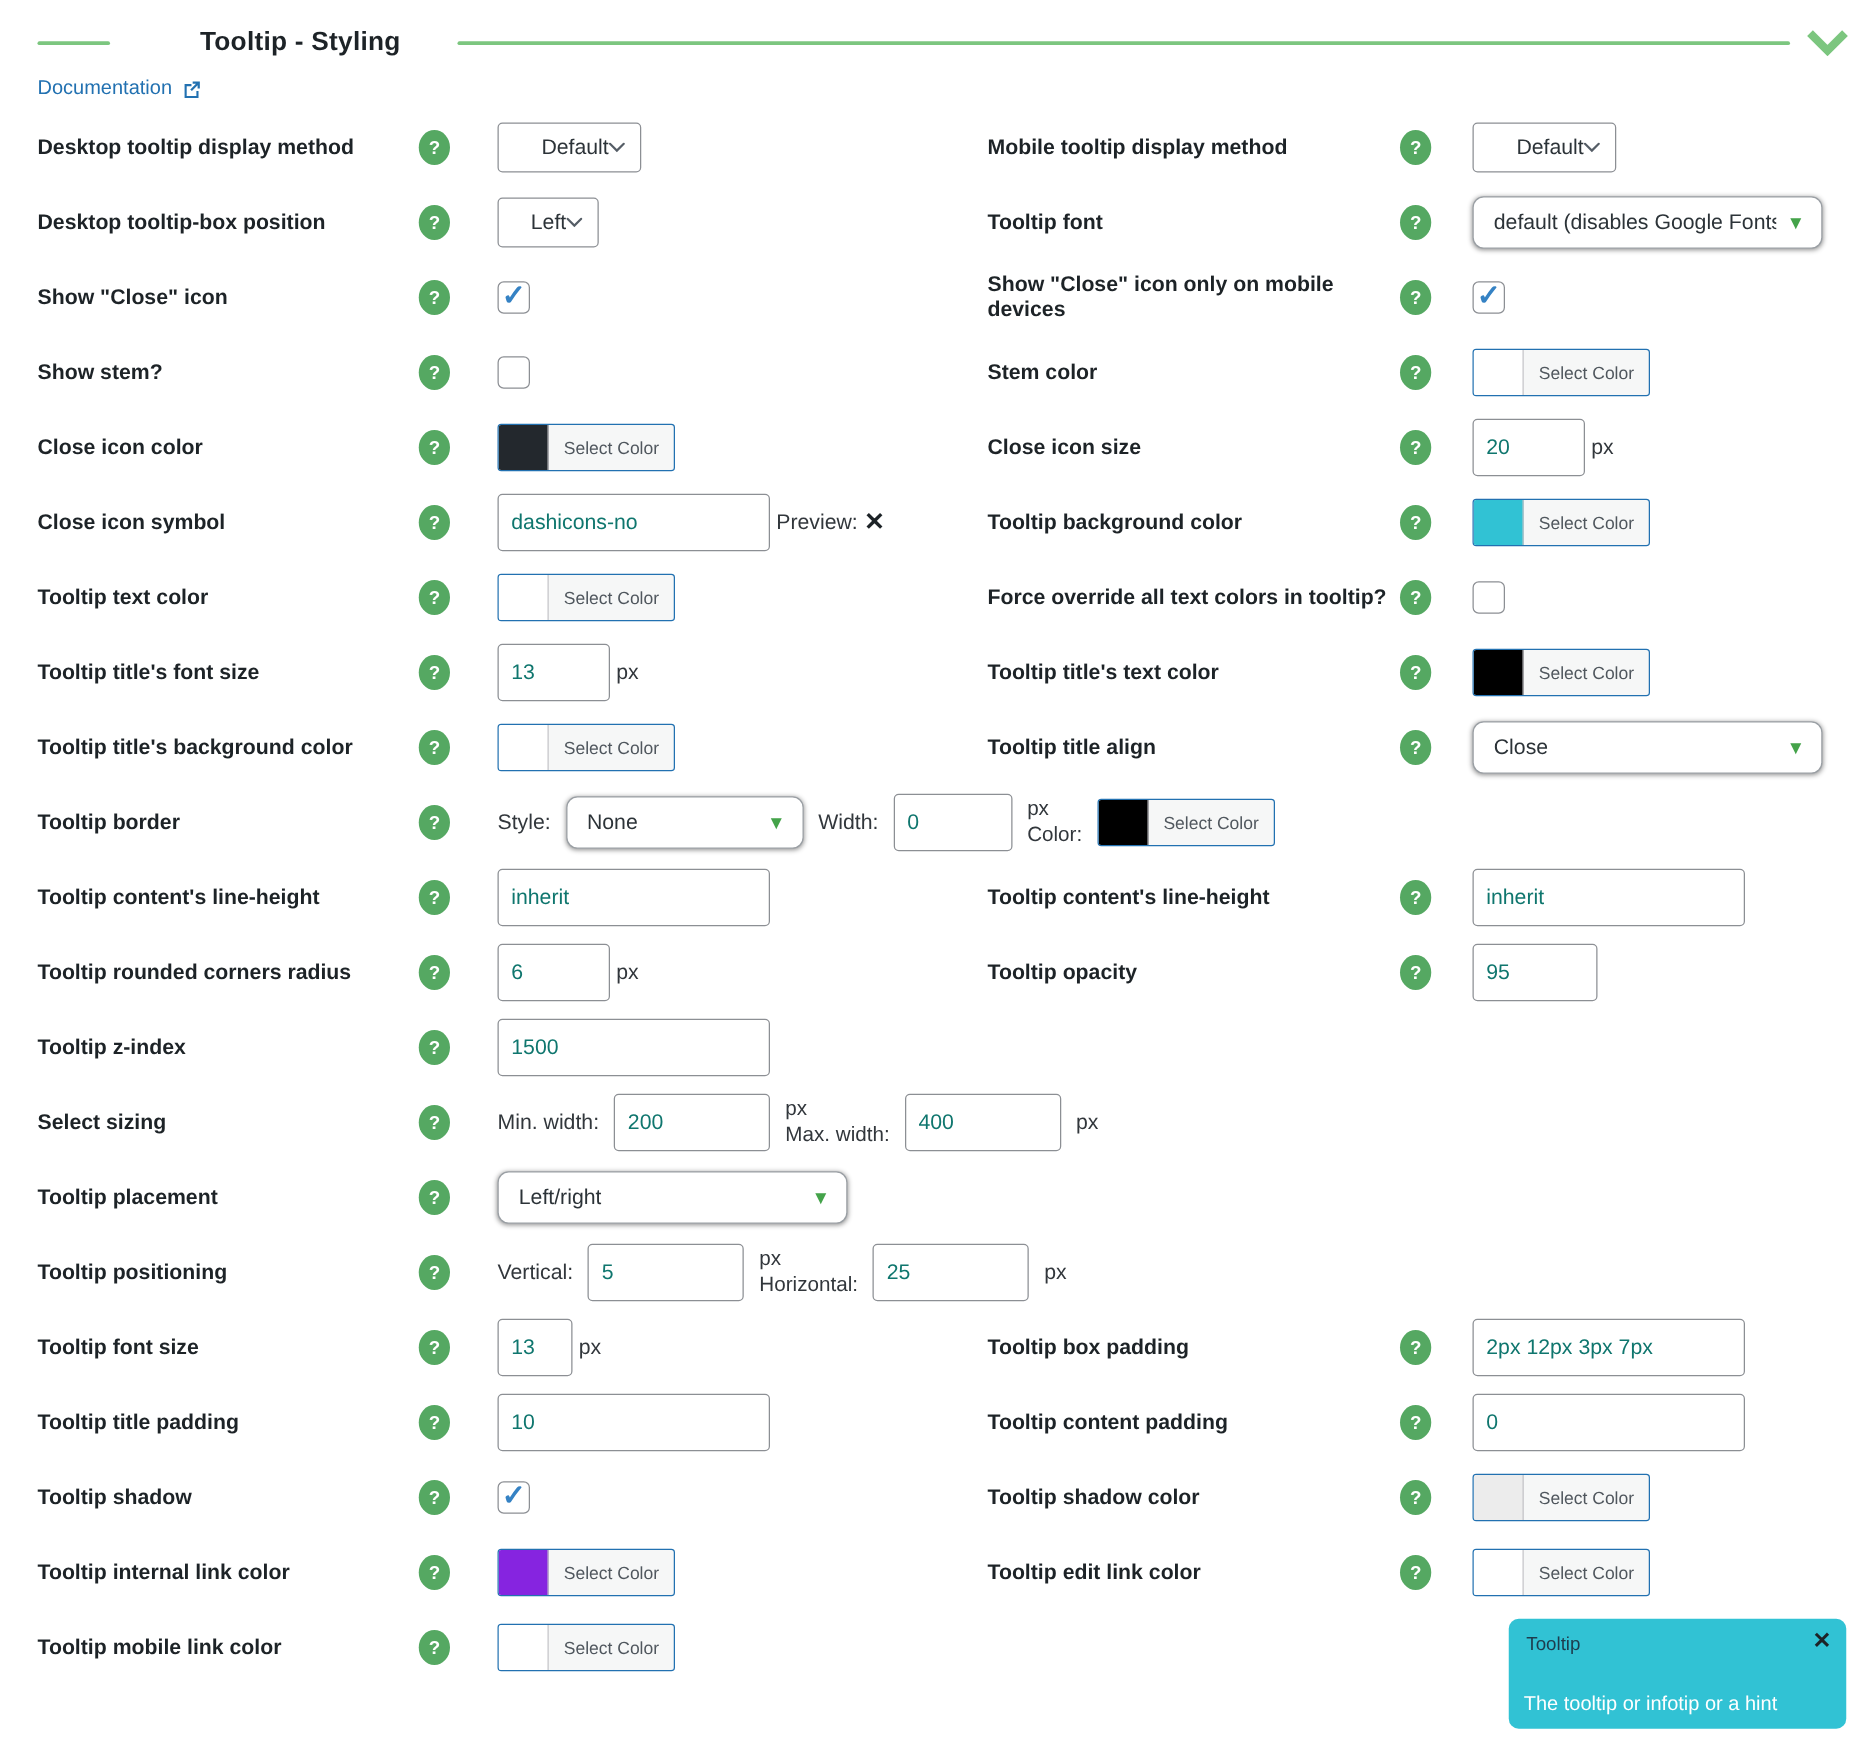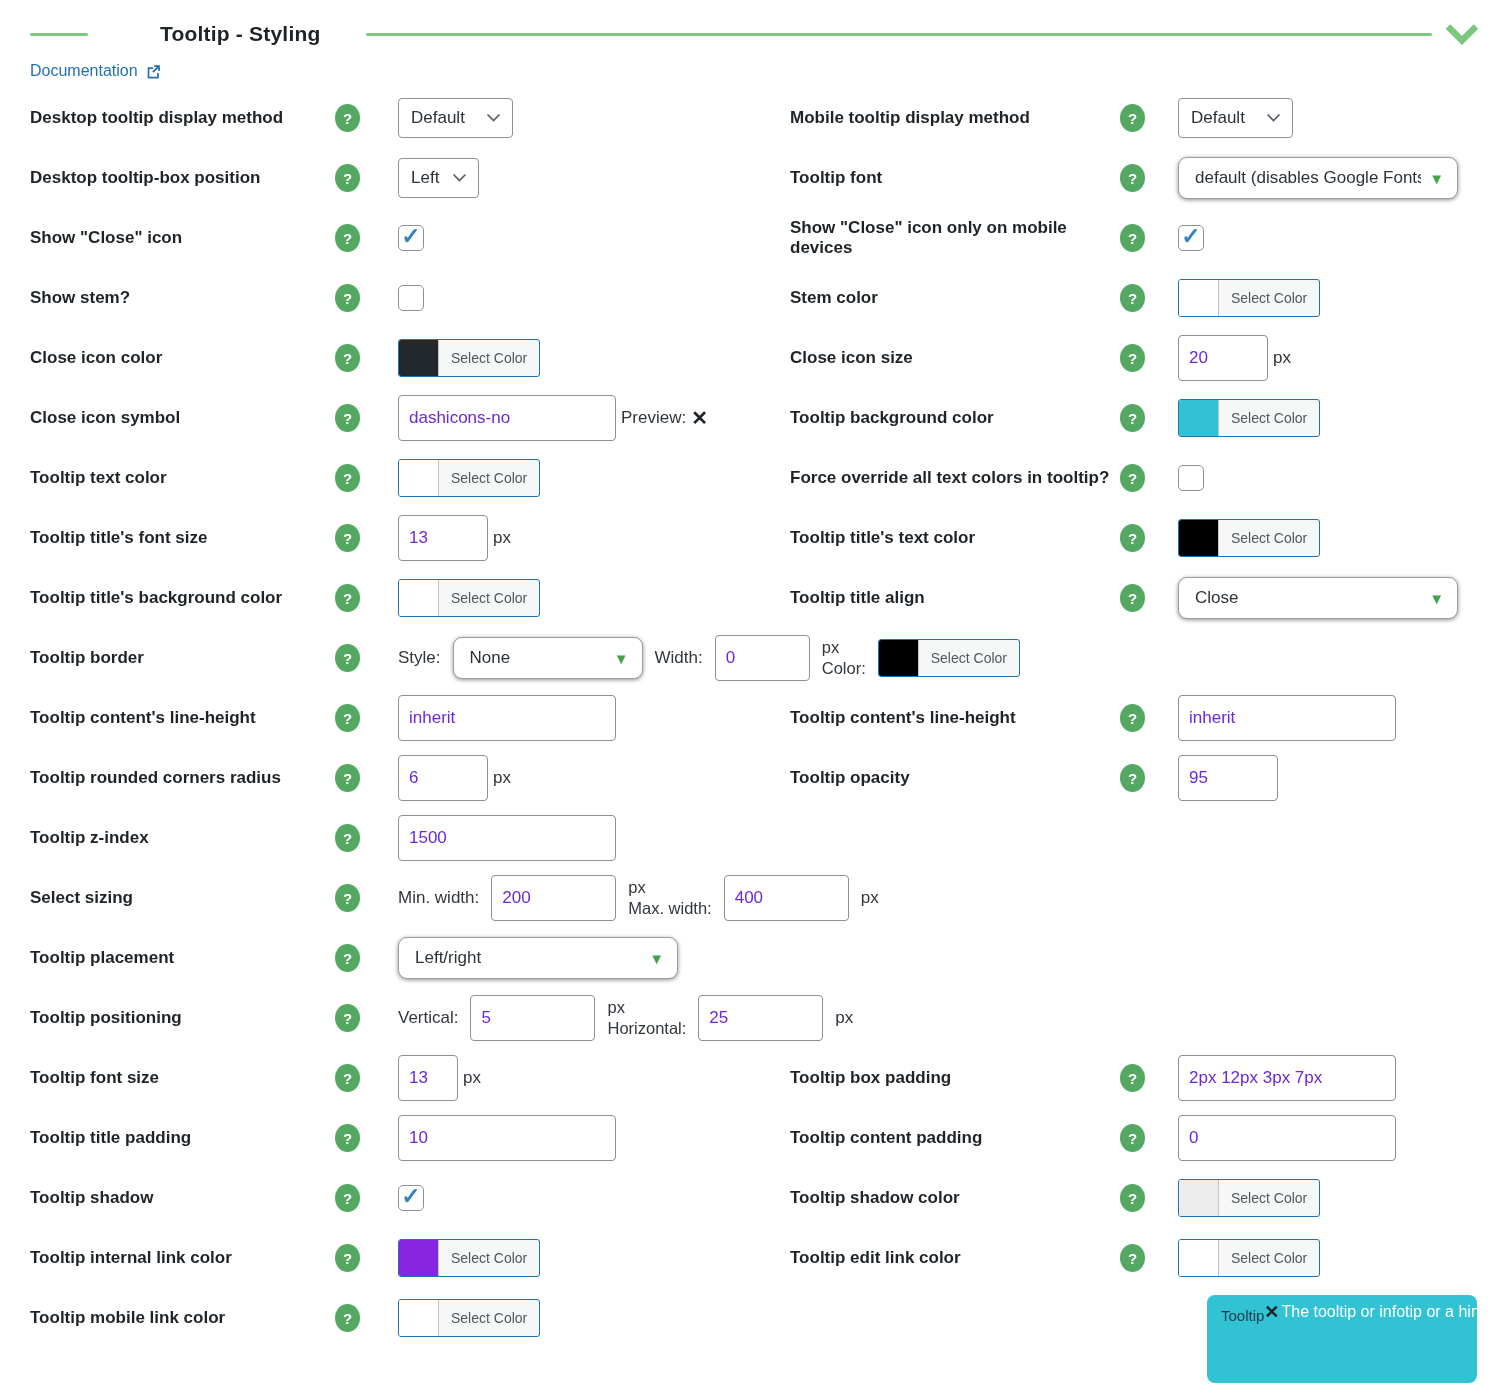--- a/index.html
+++ b/index.html
@@ -29,28 +29,28 @@
   .cell.right .flabel{width:370px;padding-left:40px}
   .helpslot{width:63px;flex-shrink:0;display:flex;align-items:center}
   .cell.right .helpslot{width:58px}
   .help-icon{width:25px;height:28px;border-radius:50%;background:#55a862;color:#fff;
              font-weight:bold;font-size:15px;display:flex;align-items:center;justify-content:center;cursor:pointer}
   .ctrl{display:flex;align-items:center;gap:12px;min-width:0}
   .ctrl.tight{gap:5px}
 
   
   .input{height:46px;border:1px solid #8c8f94;border-radius:4px;padding:0 10px;
-         font-size:17px;font-family:inherit;color:#6d28d9;background:#fff;outline:none}
+         font-size:17px;font-family:inherit;color:#0f766e;background:#fff;outline:none}
   .w60{width:60px}.w90{width:90px}.w95{width:95px}.w100{width:100px}
   .w125{width:125px}.w218{width:218px}
   .suffix,.sublabel{font-size:17px;color:#32373c;white-space:nowrap}
   .stack{display:flex;flex-direction:column;font-size:16.5px;color:#32373c;line-height:1.25;white-space:nowrap}
 
   .select{height:40px;border:1px solid #8c8f94;border-radius:4px;display:inline-flex;align-items:center;
-          justify-content:space-between;padding:0 12px;font-size:17px;color:#2c3338;background:#fff;cursor:pointer}
+          justify-content:flex-end;padding:0 12px;font-size:17px;color:#2c3338;background:#fff;cursor:pointer}
   .select.w115{width:115px}.select.w100{width:81px}
 
   .custom-select{height:42px;border:1px solid #9a9fa4;border-radius:9px;
                  box-shadow:0 1px 4px rgba(0,0,0,.45);display:inline-flex;align-items:center;
                  justify-content:space-between;padding:0 13px 0 16px;font-size:17px;color:#2c3338;
                  background:#fff;cursor:pointer;white-space:nowrap;overflow:hidden}
   .custom-select.w280{width:280px}.custom-select.w190{width:190px}
   .custom-select .txt{overflow:hidden;text-overflow:clip;white-space:nowrap}
   .triangle-icon{color:#44a34a;font-size:15px;margin-left:8px;flex-shrink:0}
 
@@ -60,21 +60,21 @@
 
   .color-btn{display:inline-flex;height:38px;border:1px solid #2271b1;border-radius:3px;
              overflow:hidden;cursor:pointer;background:#f6f7f7;flex-shrink:0}
   .swatch{width:40px;height:100%;border-right:1px solid #c3c4c7;background:#fff}
   .color-btn-label{padding:0 12px;display:flex;align-items:center;font-size:14px;color:#50575e;white-space:nowrap}
 
   .preview-x{font-size:20px;font-weight:bold;color:#1d2327;line-height:1}
 
   
   .tooltip-preview{position:absolute;left:1207px;top:1295px;width:270px;height:88px;border-radius:8px;
-                   padding:8px 12px 10px 10px;display:flex;flex-direction:row;justify-content:space-between}
+                   padding:8px 12px 10px 10px;display:flex;flex-direction:column;justify-content:space-between}
   .tp-head{display:flex;justify-content:space-between;align-items:flex-start}
   .tp-title{color:#1e3c4d;font-size:15px;padding:4px 0 0 4px}
   .tp-close{color:#1d2327;font-weight:bold;font-size:18px;line-height:1;cursor:pointer}
   .tp-content{color:#fff;font-size:16px;padding-left:2px;white-space:nowrap}
 </style>
 </head>
 <body>
 
 <div class="header">
   <div class="hline short"></div>

